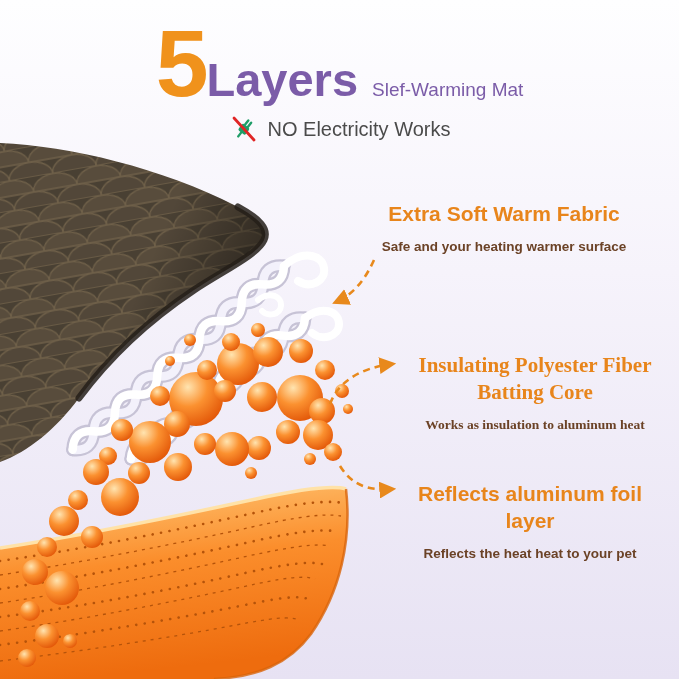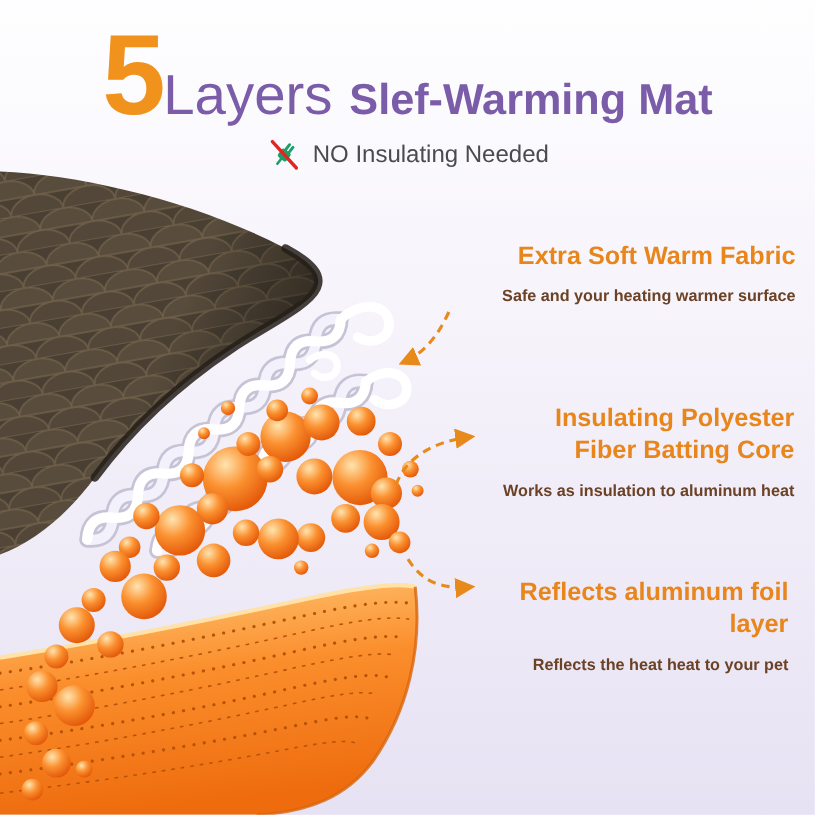--- a/index.html
+++ b/index.html
@@ -4,29 +4,29 @@
 <style>
   html,body{margin:0;padding:0;}
   body{
     width:679px;height:679px;position:relative;overflow:hidden;
     font-family:"Liberation Sans",sans-serif;
     background:linear-gradient(180deg,#fefeff 0%,#f6f3fb 40%,#e7e2f3 100%);
   }
   .stage-svg{position:absolute;left:0;top:0;}
   .title-row{position:absolute;top:16px;left:0;width:679px;display:flex;justify-content:center;align-items:baseline;}
   .t-num{font-size:95px;font-weight:bold;color:var(--title-number-orange,#F0921C);line-height:1;letter-spacing:-2px;}
-  .t-layers{font-size:47px;font-weight:normal;color:var(--title-purple,#7B5CA8);}
-  .t-rest{font-size:36px;font-weight:bold;color:var(--title-purple,#7B5CA8);margin-left:14px;}
+  .t-layers{font-size:47px;font-weight:bold;color:var(--title-purple,#7B5CA8);}
+  .t-rest{font-size:19px;font-weight:normal;color:var(--title-purple,#7B5CA8);margin-left:14px;}
   .subtitle{position:absolute;top:114px;left:0;width:679px;display:flex;justify-content:center;align-items:center;gap:9px;}
   .subtitle-text{font-size:20px;color:var(--subtitle-gray,#4B4B4B);}
-  .ann{position:absolute;text-align:right;}
+  .ann{position:absolute;text-align:center;}
   .ann-heading{font-size:21px;font-weight:bold;color:var(--accent-orange,#E8851B);line-height:1.28;}
   .ann-sub{font-size:13.5px;font-weight:bold;color:var(--subtext-brown,#6B4226);margin-top:11px;white-space:nowrap;}
   #ann1{top:201px;left:345px;width:318px;}
-  #ann2{top:336px;left:408px;width:254px;}
+  #ann2{top:352px;left:408px;width:254px;font-family:Liberation Serif, serif;}
   #ann3{top:481px;left:403px;width:254px;}
 </style>
 </head>
 <body>
 
 <svg class="stage-svg" width="679" height="679" viewBox="0 0 679 679">
   <defs>
     <pattern id="quilt" width="44" height="30" patternUnits="userSpaceOnUse" patternTransform="rotate(-10)">
       <rect width="44" height="30" fill="#494033"></rect>
       <path d="M0,15 a22,15 0 0 1 44,0 Z" fill="#584c3c" stroke="#6f6049" stroke-width="1.3"></path>
@@ -154,21 +154,21 @@
 <div class="subtitle">
   <svg width="30" height="30" viewBox="0 0 30 30">
     <g transform="rotate(38 15 15)">
       <rect x="10.5" y="11" width="9" height="8.5" rx="2" fill="#1F9E68"></rect>
       <rect x="12" y="4.5" width="2.4" height="7.5" rx="1.2" fill="#1F9E68"></rect>
       <rect x="15.6" y="4.5" width="2.4" height="7.5" rx="1.2" fill="#1F9E68"></rect>
       <path d="M15,19.5 v5" stroke="#1F9E68" stroke-width="2.2" fill="none" stroke-linecap="round"></path>
     </g>
     <line x1="5" y1="4" x2="25" y2="26" stroke="#E02525" stroke-width="2.8" stroke-linecap="round"></line>
   </svg>
-  <span class="subtitle-text">NO Insulating Needed</span>
+  <span class="subtitle-text">NO Electricity Works</span>
 </div>
 
 <div class="ann" id="ann1">
   <div class="ann-heading">Extra Soft Warm Fabric</div>
   <div class="ann-sub">Safe and your heating warmer surface</div>
 </div>
 
 <div class="ann" id="ann2">
   <div class="ann-heading">Insulating Polyester Fiber Batting Core</div>
   <div class="ann-sub">Works as insulation to aluminum heat</div>

